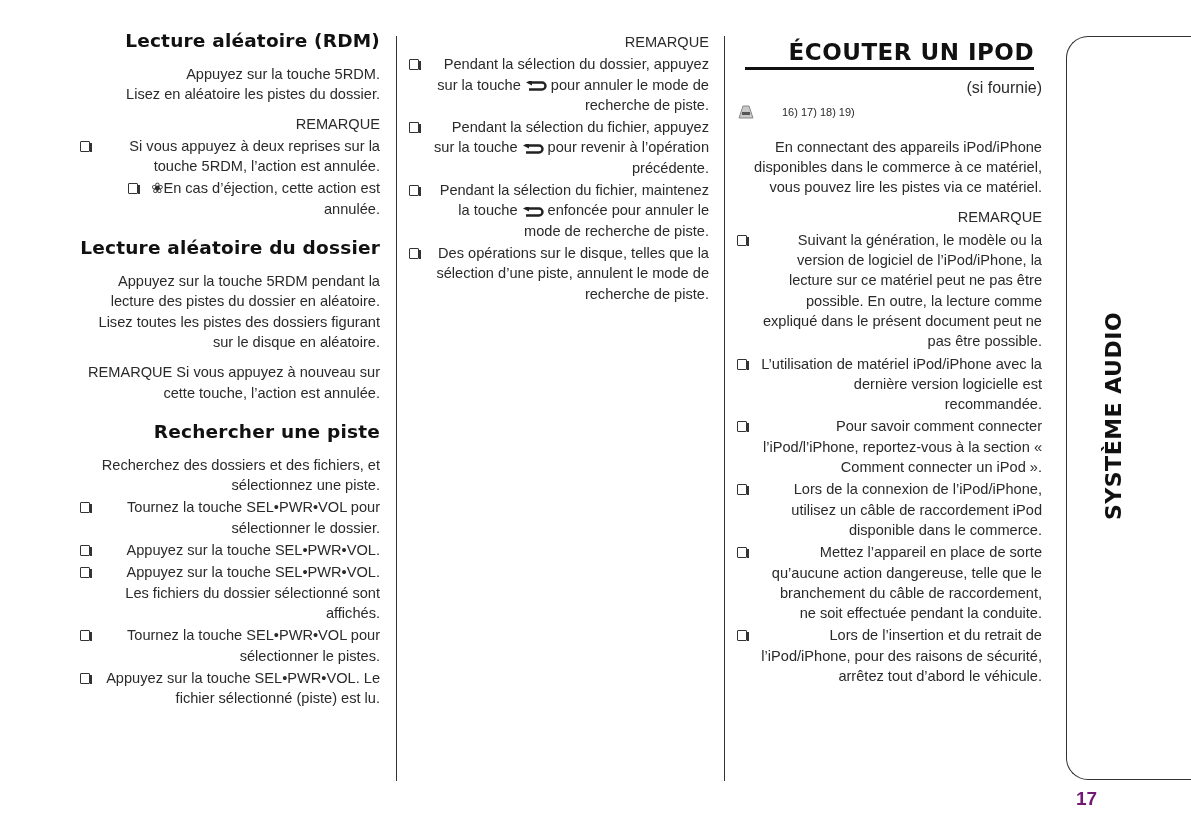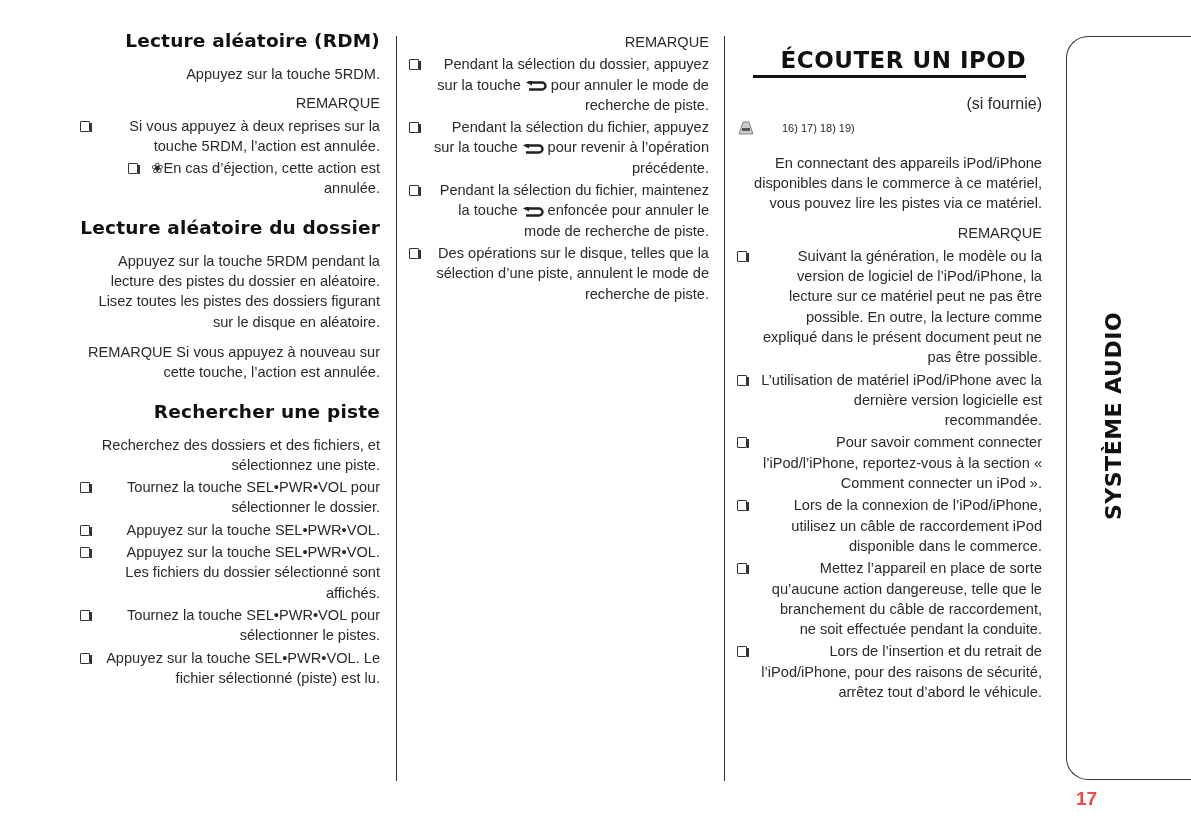--- a/index.html
+++ b/index.html
@@ -5,44 +5,45 @@
   html,body{margin:0;padding:0;background:#fff;}
   body{width:1191px;height:840px;position:relative;overflow:hidden;font-family:"Liberation Sans",sans-serif;color:#2a2a2a;}
   .col{position:absolute;top:30px;font-size:14.6px;line-height:20.3px;text-align:right;}
   #col1{left:80px;width:300px;}
   #col2{left:409px;width:300px;}
   #col3{left:737px;width:305px;}
   .vrule{position:absolute;width:1px;background:#333;}
   #rule1{left:396px;top:36px;height:745px;}
   #rule2{left:724px;top:36px;height:745px;}
   h2{font-family:"DejaVu Sans",sans-serif;font-weight:bold;font-size:18.5px;line-height:22px;margin:0 0 12px 0;color:#111;letter-spacing:0.2px;}
-  h1{font-family:"DejaVu Sans",sans-serif;font-weight:bold;font-size:23px;line-height:28px;margin:16px;color:#111;padding-bottom:1px;border-bottom:3px solid #111;letter-spacing:0.5px;}
+  h1{font-family:"DejaVu Sans",sans-serif;font-weight:bold;font-size:23px;line-height:28px;margin:8px;color:#111;padding-bottom:1px;border-bottom:3px solid #111;letter-spacing:0.5px;}
   p{margin:0 0 10px 0;}
   .note{margin:0 0 2px 0;}
   ul{list-style:none;margin:0 0 8px 0;padding:0;}
   li{position:relative;padding-left:23px;margin-bottom:2px;}
   li .box{position:absolute;left:0;top:5px;width:8px;height:9px;border:1.3px solid #333;border-radius:1px;}
   li .box::after{content:"";position:absolute;right:-3px;top:1px;width:2px;height:9px;background:#333;}
   li.flush{padding-left:0;text-indent:0;}
   li.flush .box{position:relative;display:inline-block;top:1px;margin-right:13px;}
   .sub{font-size:16px;margin:8px 0 4px 0;}
   .refs{font-size:11px;display:flex;align-items:center;margin-bottom:14px;gap:24px;}
   .refs svg{margin-right:3px;}
   .back-icon{display:inline-block;vertical-align:middle;margin:0 4px;}
   #tab{position:absolute;left:1066px;top:36px;width:140px;height:742px;border:1.3px solid #333;border-right:none;border-radius:22px 0 0 22px;}
   #side-title{position:absolute;left:1101px;top:520px;transform-origin:0 0;transform:rotate(-90deg);font-family:"DejaVu Sans",sans-serif;font-weight:bold;font-size:22px;color:#111;white-space:nowrap;letter-spacing:0.5px;}
-  #page-num{position:absolute;left:1076px;top:788px;font-family:"Liberation Sans",sans-serif;font-weight:bold;font-size:19px;color:#ef4444;}
+  #page-num{position:absolute;left:1076px;top:788px;font-family:"Liberation Sans",sans-serif;font-weight:bold;font-size:19px;color:#701a75;}
 </style>
 </head>
 <body>
 
 <div class="col" id="col1">
   <h2>Lecture aléatoire (RDM)</h2>
   <p style="margin-bottom:9px;">
     <span>Appuyez sur la touche 5RDM.</span><br>
+    <span>Lisez en aléatoire les pistes du dossier.</span>
   </p>
   <div class="note">REMARQUE</div>
   <ul>
     <li><span class="box"></span><span>Si vous appuyez à deux reprises sur la touche 5RDM, l’action est annulée.</span></li>
     <li class="flush"><span class="box"></span><span>❀En cas d’éjection, cette action est annulée.</span></li>
   </ul>
   <h2 style="margin-top:18px;">Lecture aléatoire du dossier</h2>
   <p>Appuyez sur la touche 5RDM pendant la lecture des pistes du dossier en aléatoire. Lisez toutes les pistes des dossiers figurant sur le disque en aléatoire.</p>
   <p>REMARQUE Si vous appuyez à nouveau sur cette touche, l’action est annulée.</p>
   <h2 style="margin-top:18px;">Rechercher une piste</h2>

